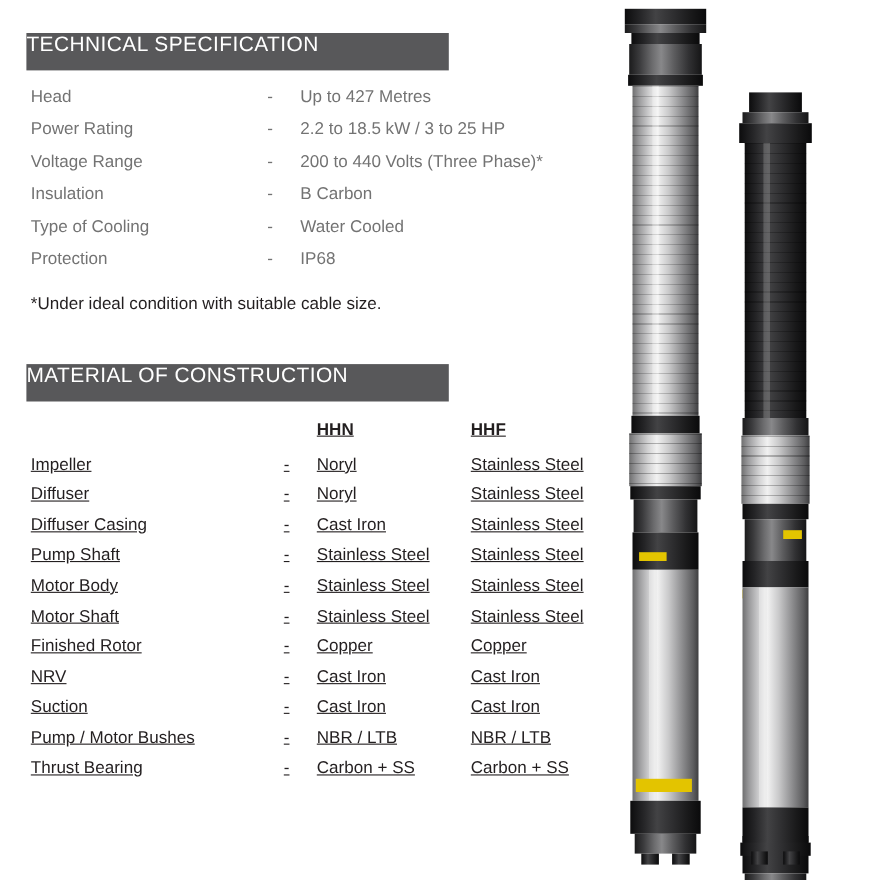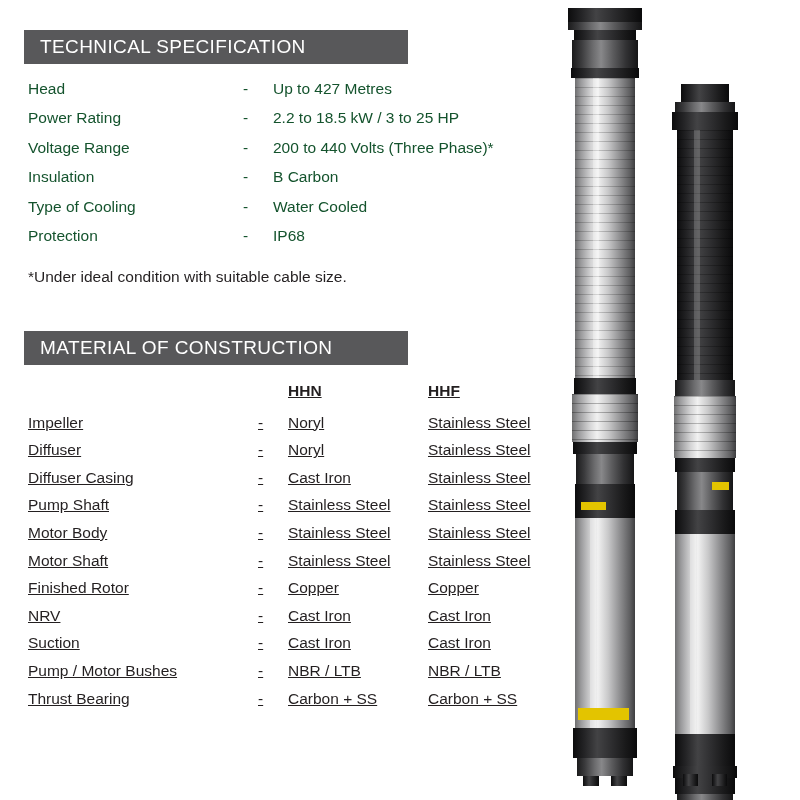--- a/index.html
+++ b/index.html
@@ -28,22 +28,21 @@
     height: 800px;
     padding: 0;
   }
 
   
   .section-bar {
     position: absolute;
     height: 34px;
     background: #58585a;
     display: flex;
-    align-items: center;
-    padding-left: 16px;
+    align-items: flex-start;
     box-sizing: border-box;
   }
   .section-bar .bar-title {
     color: #ffffff;
     font-size: 19px;
     letter-spacing: 0.4px;
     font-weight: 400;
     white-space: nowrap;
   }
   #tech-bar { left: 24px; top: 30px; width: 384px; }
@@ -52,21 +51,21 @@
   
   .spec-table {
     position: absolute;
     left: 28px;
     top: 74px;
     width: 520px;
     border-collapse: collapse;
   }
   .spec-table td {
     font-size: 15.5px;
-    color: #14532d;
+    color: #737373;
     padding: 5px 0;
     vertical-align: top;
     line-height: 1.25;
     white-space: nowrap;
   }
   .spec-table td.label { width: 215px; }
   .spec-table td.dash  { width: 30px; }
   .spec-table td.value { }
 
   .footnote {

